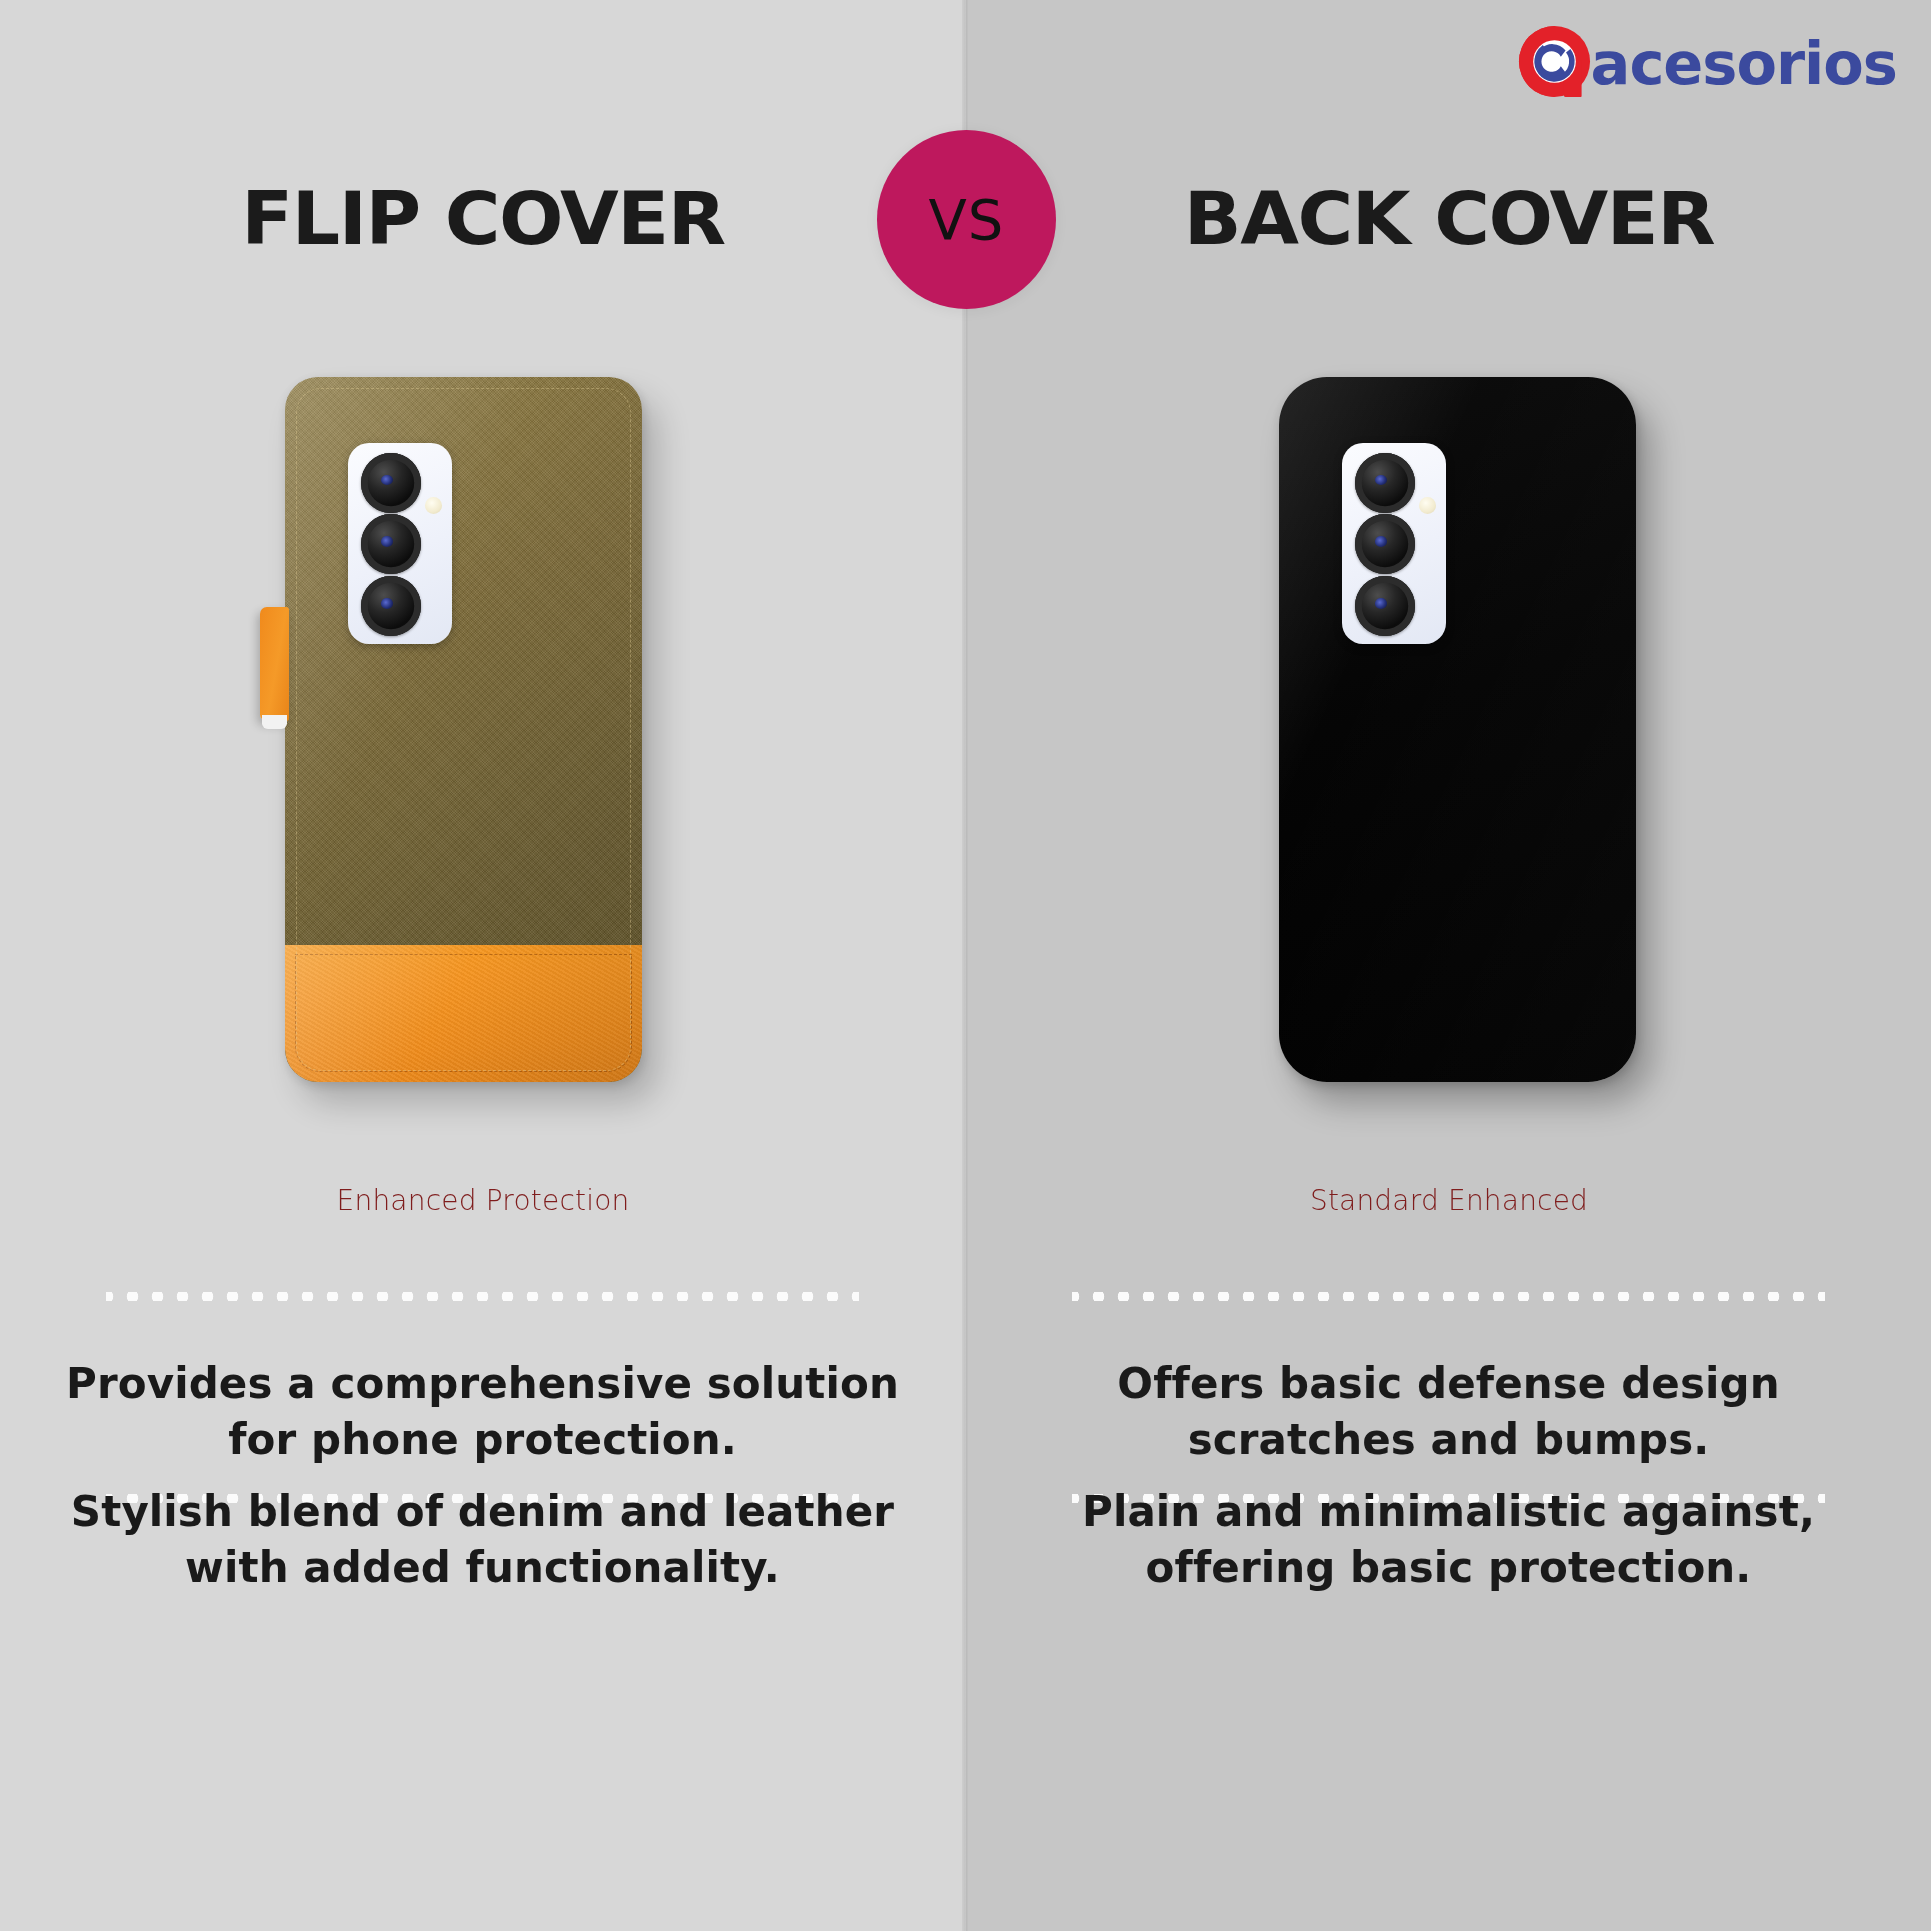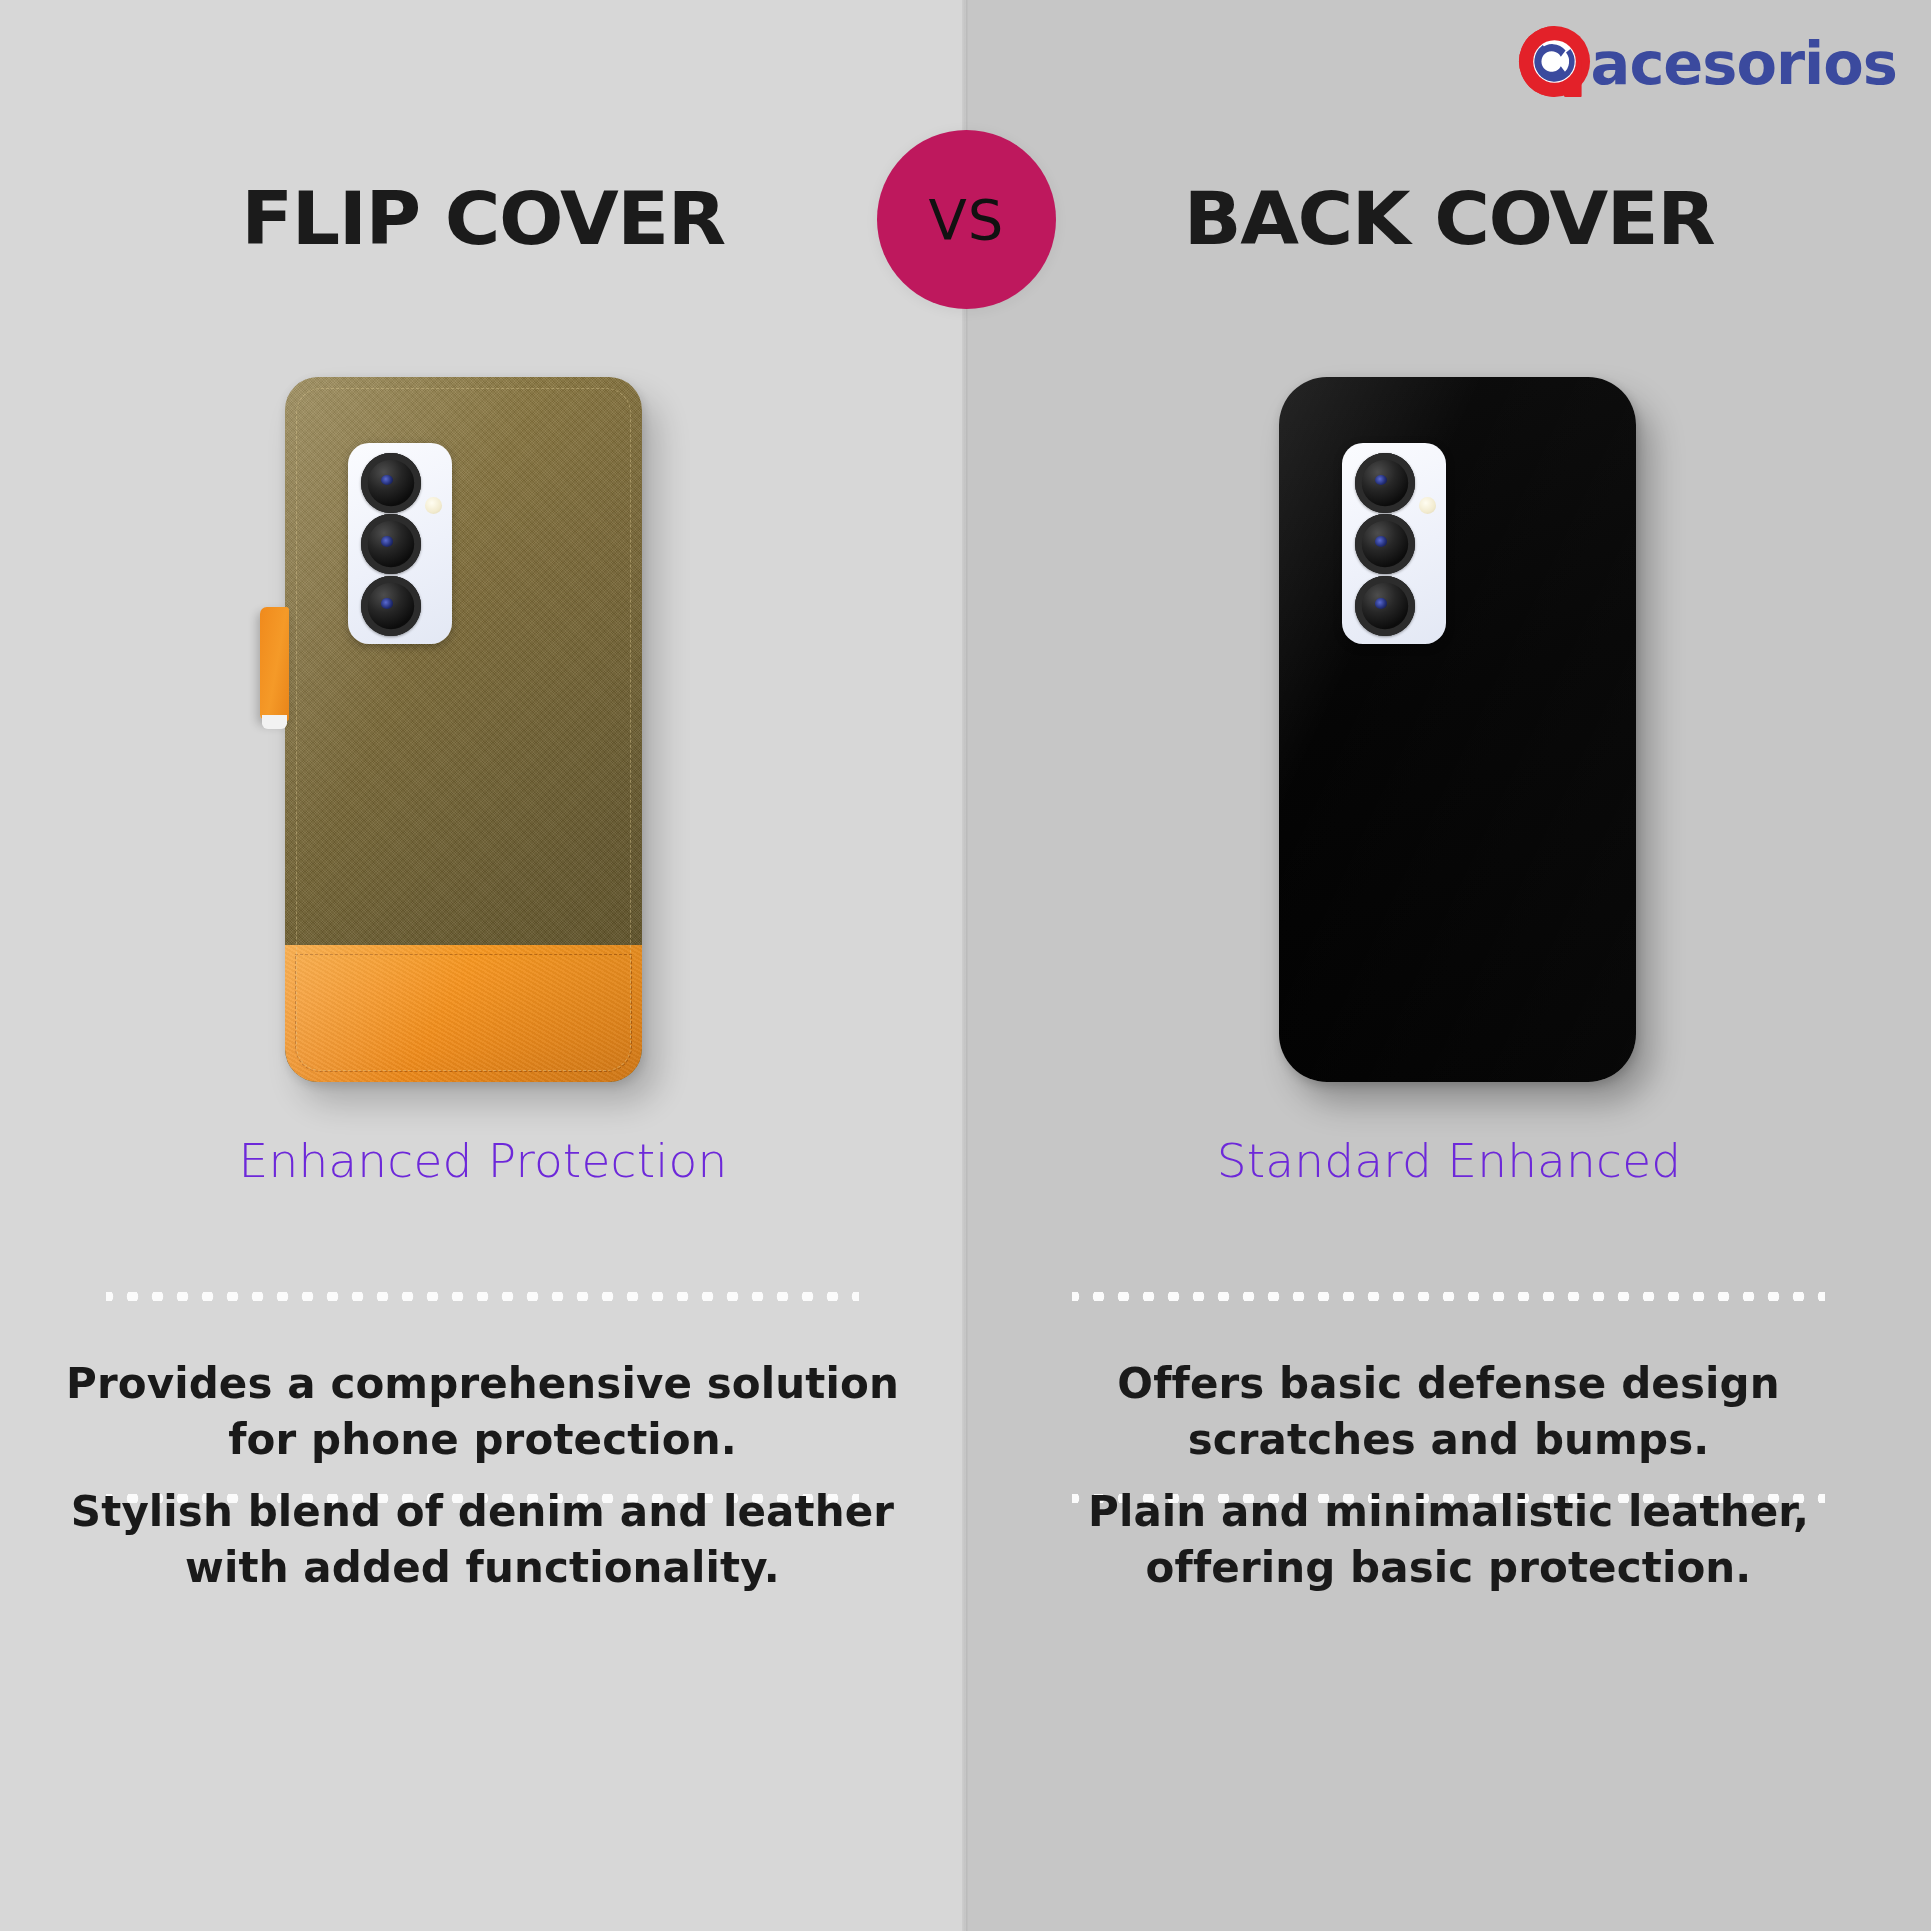--- a/index.html
+++ b/index.html
@@ -154,24 +154,24 @@
     width:17.4px; height:17.4px; border-radius:50%;
     background:radial-gradient(circle at 40% 35%, #fffdf1, #f2ebcf 60%, #ddd5b3 100%);
   }
 
   
   .col { position:absolute; top:0; width:966px; }
   .col-left  { left:0; }
   .col-right { left:966px; }
 
   .subtitle {
-    position:absolute; top:1133px; left:0; width:966px;
+    position:absolute; top:1184px; left:0; width:966px;
     text-align:center;
     font-family:"DejaVu Sans", sans-serif;
-    font-size:47px; font-weight:300; color:#6d28d9;
+    font-size:28px; font-weight:300; color:#7f1d1d;
     letter-spacing:0.2px;
   }
 
   .dots {
     position:absolute; left:106px; width:753px; height:8.7px;
     background-image:radial-gradient(circle, #fbfbfb 42%, rgba(251,251,251,0) 46%);
     background-size:25px 8.7px; background-repeat:repeat-x;
     background-position:center;
   }
   .dots-1 { top:1292px; }
@@ -247,17 +247,17 @@
     <div class="body-text body-1">Provides a comprehensive solution for phone protection.</div>
     <div class="dots dots-2"></div>
     <div class="body-text body-2">Stylish blend of denim and leather with added functionality.</div>
   </div>
 
   <div class="col col-right">
     <div class="subtitle">Standard Enhanced</div>
     <div class="dots dots-1"></div>
     <div class="body-text body-1">Offers basic defense design scratches and bumps.</div>
     <div class="dots dots-2"></div>
-    <div class="body-text body-2">Plain and minimalistic leather, offering basic protection.</div>
+    <div class="body-text body-2">Plain and minimalistic against, offering basic protection.</div>
   </div>
 
 </div>
 
 
 </body></html>

